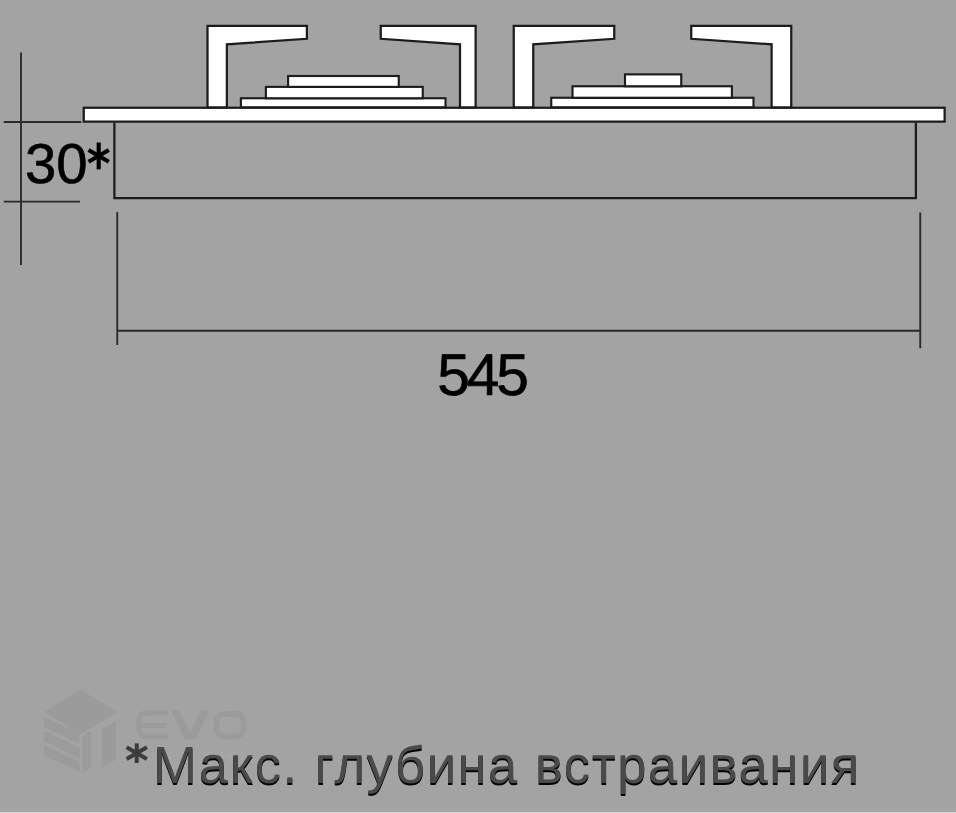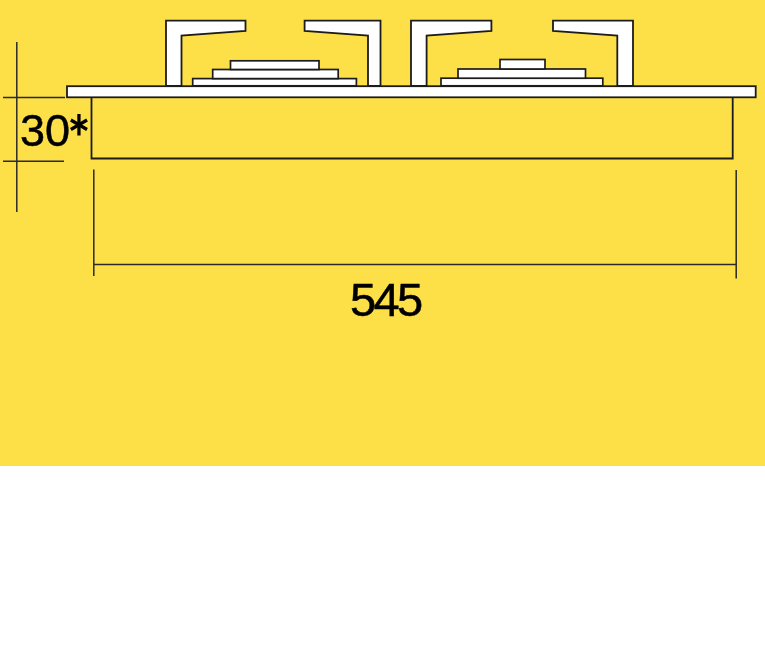--- a/index.html
+++ b/index.html
@@ -1,16 +1,16 @@
 <!DOCTYPE html>
 <html><head>
 <meta charset="utf-8">
 <style>
   html,body{margin:0;padding:0;background:#ffffff;}
-  .page{position:relative;width:765px;height:466px;background:#fde047;overflow:hidden;
+  .page{position:relative;width:765px;height:650px;background:#a3a3a3;overflow:hidden;
         font-family:"Liberation Sans", sans-serif;}
   svg{position:absolute;left:0;top:0;}
 </style>
 </head>
 <body>
 <div class="page">
 <svg width="765" height="650" viewBox="0 0 765 650">
 
   <rect x="67" y="86.2" width="688.7" height="11.1" fill="#ffffff" stroke="#1c1c1c" stroke-width="1.8"></rect>
 

